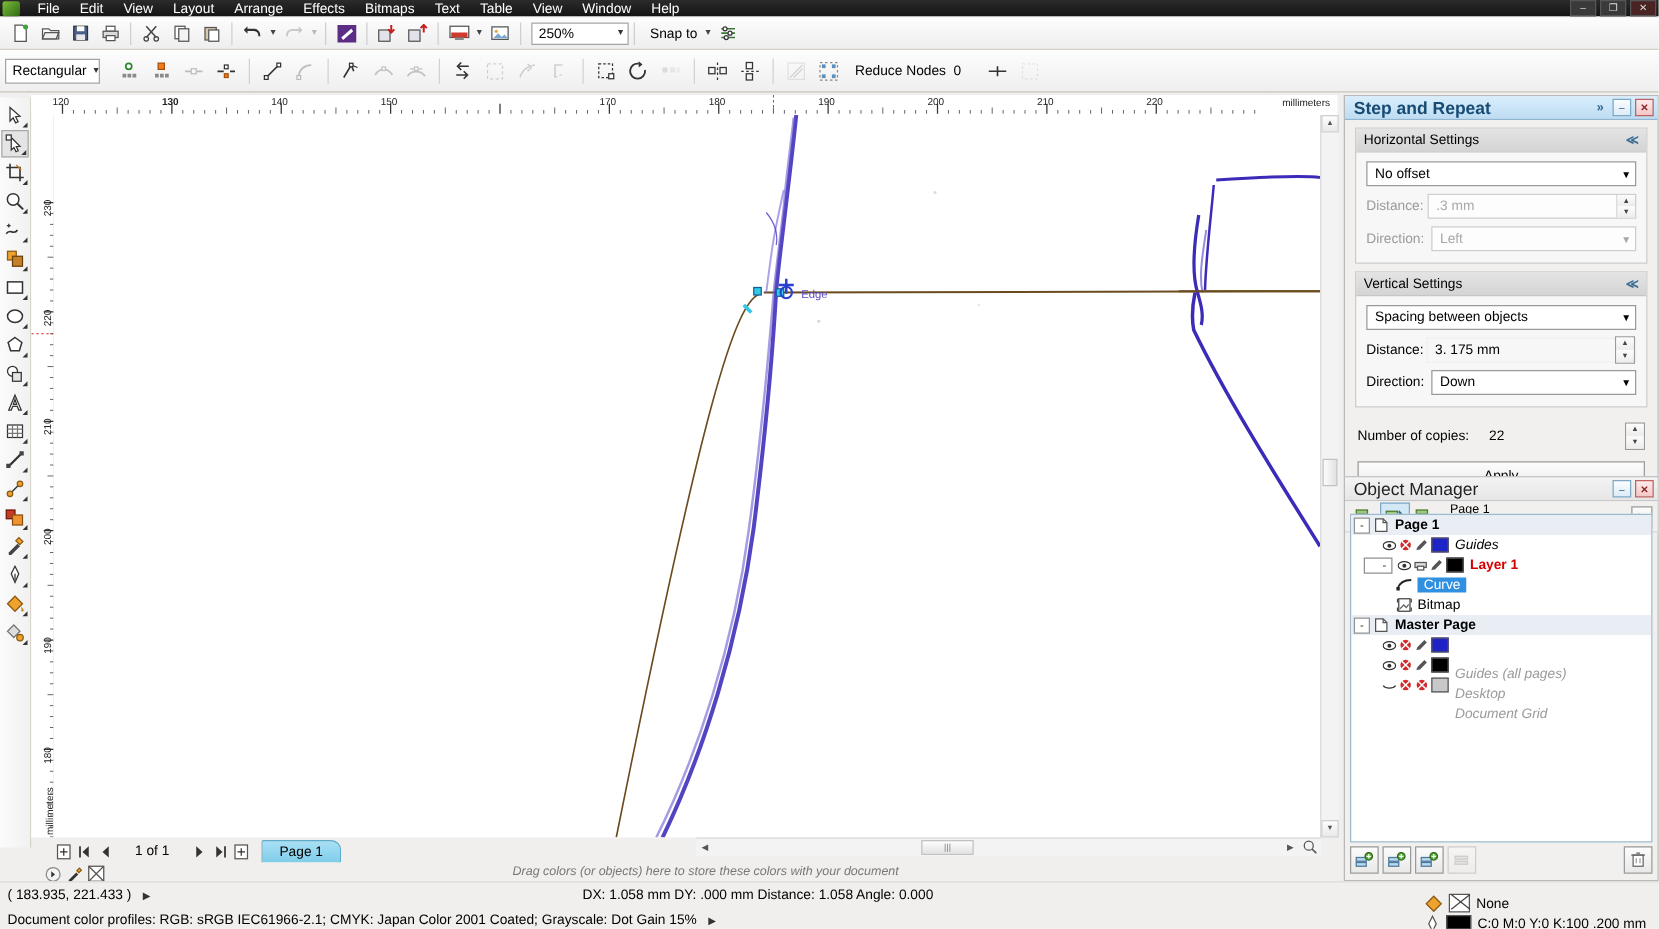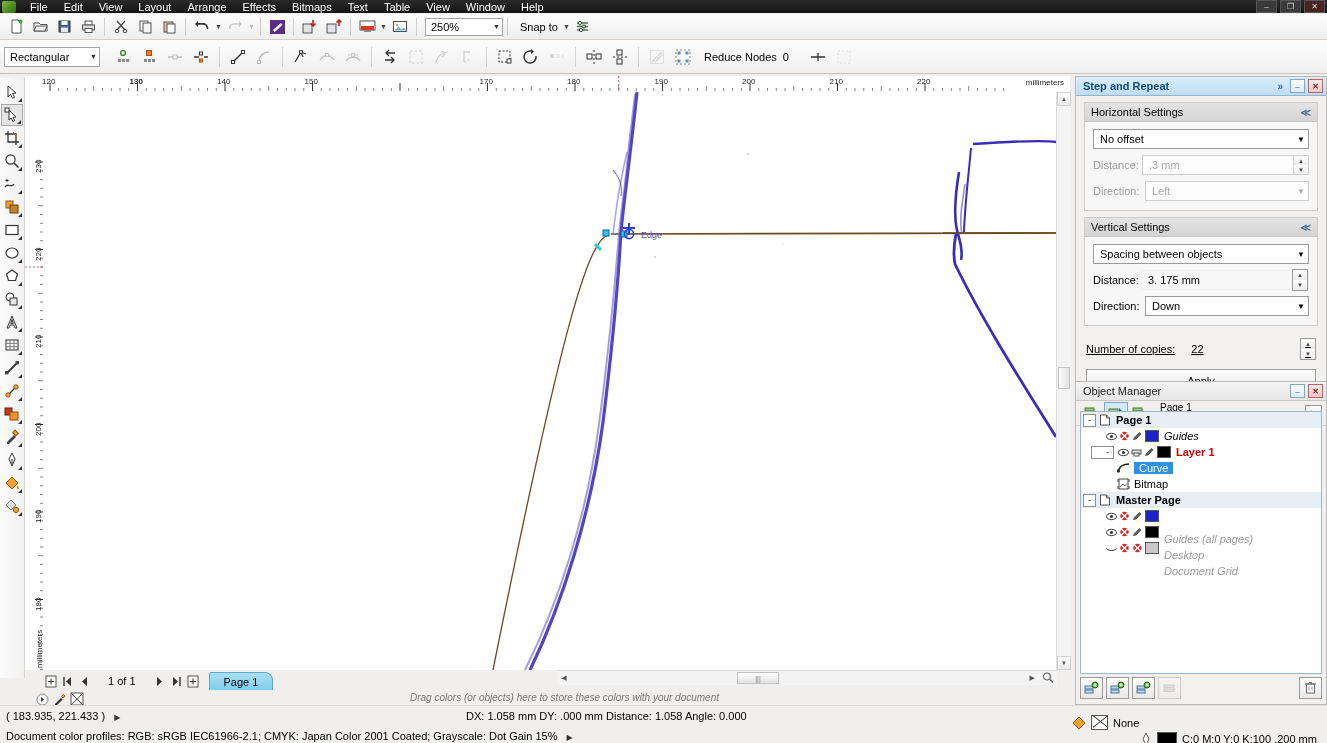--- a/index.html
+++ b/index.html
@@ -38,21 +38,21 @@
   .combo{height:18px;border:1px solid #a5a5a5;background:#fff;display:flex;align-items:center;
      justify-content:space-between;padding:0 2px 0 5px;box-sizing:border-box;font-size:11px;}
   .combo .cav{font-size:7px;color:#333;padding-left:4px;}
   .zoomcombo{width:78px;margin-left:4px;}
   .snaplbl{font-size:11px;padding:0 4px 0 8px;}
 
   
   .propbar{position:absolute;left:0;top:40px;width:1327px;height:34px;
      background:linear-gradient(#fdfdfd,#efefef);border-bottom:1px solid #c8c4bc;
      display:flex;align-items:center;padding-left:4px;box-sizing:border-box;}
-  .shapecombo{width:96px;height:20px;margin-right:10px;}
+  .shapecombo{width:76px;height:20px;margin-right:10px;}
   .pbtn{width:24px;height:24px;display:flex;align-items:center;justify-content:center;
      border:1px solid transparent;border-radius:2px;}
   .pbtn.dis{opacity:.35;}
   .psep{width:1px;height:20px;background:#d2d2d2;margin:0 5px;}
   .rnlabel{font-size:11px;margin:0 6px 0 8px;}
   .rnval{font-size:11px;min-width:22px;}
 
   
   .toolbox{position:absolute;left:0;top:78px;width:25px;height:600px;
      background:linear-gradient(90deg,#fbfbfb,#f1f1f1);border-right:1px solid #d9d5cd;
@@ -105,21 +105,21 @@
   .palettehint{position:absolute;left:410px;top:692px;font-size:10px;color:#777;font-style:italic;}
   .dockicons{position:absolute;left:36px;top:692px;display:flex;align-items:center;gap:4px;}
 
   
   .statusbar{position:absolute;left:0;top:705px;width:1327px;height:38px;
      background:#f0efed;border-top:1px solid #dcdcdc;}
   .coord{position:absolute;left:6px;top:4px;font-size:11px;}
   .coordarrow{font-size:8px;padding-left:6px;color:#333;}
   .deltaline{position:absolute;left:466px;top:4px;font-size:11px;}
   .profiles{position:absolute;left:6px;top:24px;font-size:11px;text-align:right;}
-  .fillrow{position:absolute;left:1072px;top:9px;display:flex;align-items:center;gap:5px;font-size:11px;}
+  .fillrow{position:absolute;left:1140px;top:9px;display:flex;align-items:center;gap:5px;font-size:11px;}
   .outlinerow{position:absolute;left:1140px;top:26px;display:flex;align-items:center;gap:5px;font-size:11px;}
   .swatch{width:18px;height:12px;border:1px solid #555;}
   .nonebox{width:15px;height:13px;border:1px solid #555;background:#fff;position:relative;}
   .nonebox:before,.nonebox:after{content:"";position:absolute;left:-1px;top:5px;width:19px;height:1px;background:#444;}
   .nonebox:before{transform:rotate(38deg);}
   .nonebox:after{transform:rotate(-38deg);}
 
   
   .palette{position:absolute;right:0;top:92px;width:16px;height:600px;
      background:#f3f3f3;display:flex;flex-direction:column;align-items:center;}
@@ -127,21 +127,21 @@
      font-size:6px;color:#444;background:linear-gradient(#fbfbfb,#ececec);border:1px solid #d6d6d6;box-sizing:border-box;}
   .pswatch{width:14px;height:12px;border:1px solid #999;box-sizing:border-box;margin-bottom:-1px;}
   .pswatch.xnone{background:#fff;position:relative;}
 
   
   .docker{position:absolute;background:#f1f0ee;border:1px solid #b9b9b9;box-sizing:border-box;}
   .dockhead{height:19px;background:linear-gradient(#d9eefc,#bedcf2);
      display:flex;align-items:center;padding:0 3px 0 7px;box-sizing:border-box;
      border-bottom:1px solid #8fb6d2;}
   .dockhead.plain{background:linear-gradient(#f3f3f3,#e6e6e6);border-bottom:1px solid #c7c7c7;}
-  .docktitle{font-size:11px;font-weight:bold;color:#174b73;flex:1;}
+  .docktitle{font-size:14px;font-weight:bold;color:#174b73;flex:1;}
   .dockhead.plain .docktitle{color:#222;font-weight:normal;}
   .dockbtn{width:15px;height:14px;border:1px solid #7da9c6;background:linear-gradient(#fafdff,#dcecf8);
      display:flex;align-items:center;justify-content:center;font-size:8px;color:#184a70;
      margin-left:3px;box-sizing:border-box;}
   .dockbtn.close{border-color:#c06060;background:linear-gradient(#fdeaea,#f4c7c7);color:#8a1f1f;font-weight:bold;}
   .chev{font-size:10px;color:#2a6590;margin-right:4px;font-weight:bold;}
 
   
   .sr{position:absolute;left:1075px;top:76px;width:252px;height:306px;}
   .group{margin:6px 8px 0 8px;border:1px solid #cccccc;background:#f7f7f7;}
@@ -159,21 +159,21 @@
   .dselect.dim{border-color:#cecece;color:#a8a8a8;background:#fdfdfd;}
   .dselect .cav{margin-left:auto;font-size:8px;}
   .spinwrap{flex:1;height:20px;border:1px solid #9a9a9a;background:#fff;
      display:flex;align-items:center;box-sizing:border-box;}
   .spinwrap.dim{border-color:#cecece;background:#fdfdfd;}
   .spinwrap input{flex:1;border:0;outline:0;font:11px "Liberation Sans",sans-serif;padding-left:6px;background:transparent;}
   .spinwrap.dim input{color:#a8a8a8;}
   .spinner{width:14px;height:18px;display:flex;flex-direction:column;border-left:1px solid #cfcfcf;}
   .spinner span{flex:1;display:flex;align-items:center;justify-content:center;font-size:6px;color:#444;
      background:linear-gradient(#fcfcfc,#ececec);}
-  .copiesrow{display:flex;align-items:center;margin:12px 10px 0 10px;text-decoration:underline;}
+  .copiesrow{display:flex;align-items:center;margin:12px 10px 0 10px;}
   .copiesrow .dlabel{width:auto;margin-right:10px;}
   .applybtn{margin:9px 10px 0 10px;height:21px;background:linear-gradient(#fdfdfd,#e8e8e8);
      border:1px solid #9d9d9d;display:flex;align-items:center;justify-content:center;font-size:11px;}
 
   
   .om{position:absolute;left:1075px;top:381px;width:252px;height:324px;}
   .omtools{height:25px;display:flex;align-items:center;padding:2px 4px;box-sizing:border-box;
      background:#f1f0ee;border-bottom:1px solid #d5d5d5;}
   .omtb{width:22px;height:21px;border:1px solid transparent;display:flex;align-items:center;justify-content:center;}
   .omtb.on{border-color:#7da9c6;background:#d4e9f7;}

